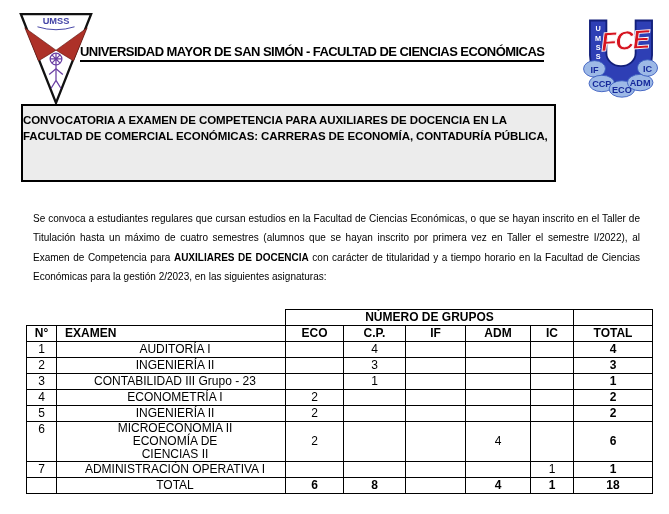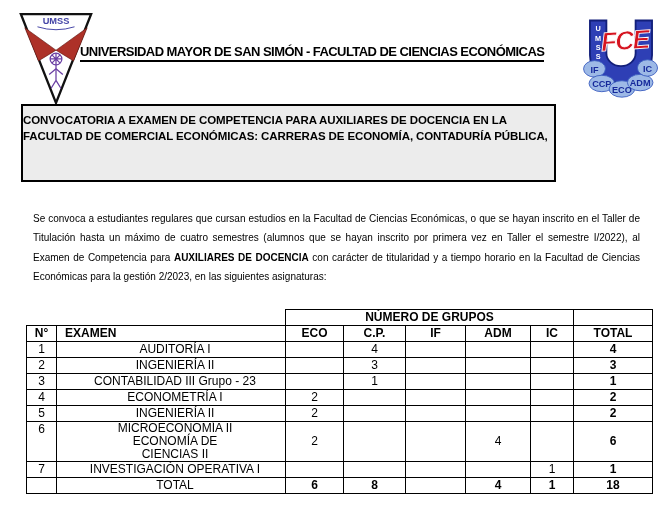--- a/index.html
+++ b/index.html
@@ -202,21 +202,21 @@
 CIENCIAS II</td>
       <td>2</td>
       <td></td>
       <td></td>
       <td>4</td>
       <td></td>
       <td class="total-col">6</td>
     </tr>
     <tr class="r-data">
       <td>7</td>
-      <td class="materia">INVESTIGACIÓN OPERATIVA I</td>
+      <td class="materia">ADMINISTRACIÓN OPERATIVA I</td>
       <td></td>
       <td></td>
       <td></td>
       <td></td>
       <td>1</td>
       <td class="total-col">1</td>
     </tr>
     <tr class="r-total">
       <td></td>
       <td class="materia">TOTAL</td>

